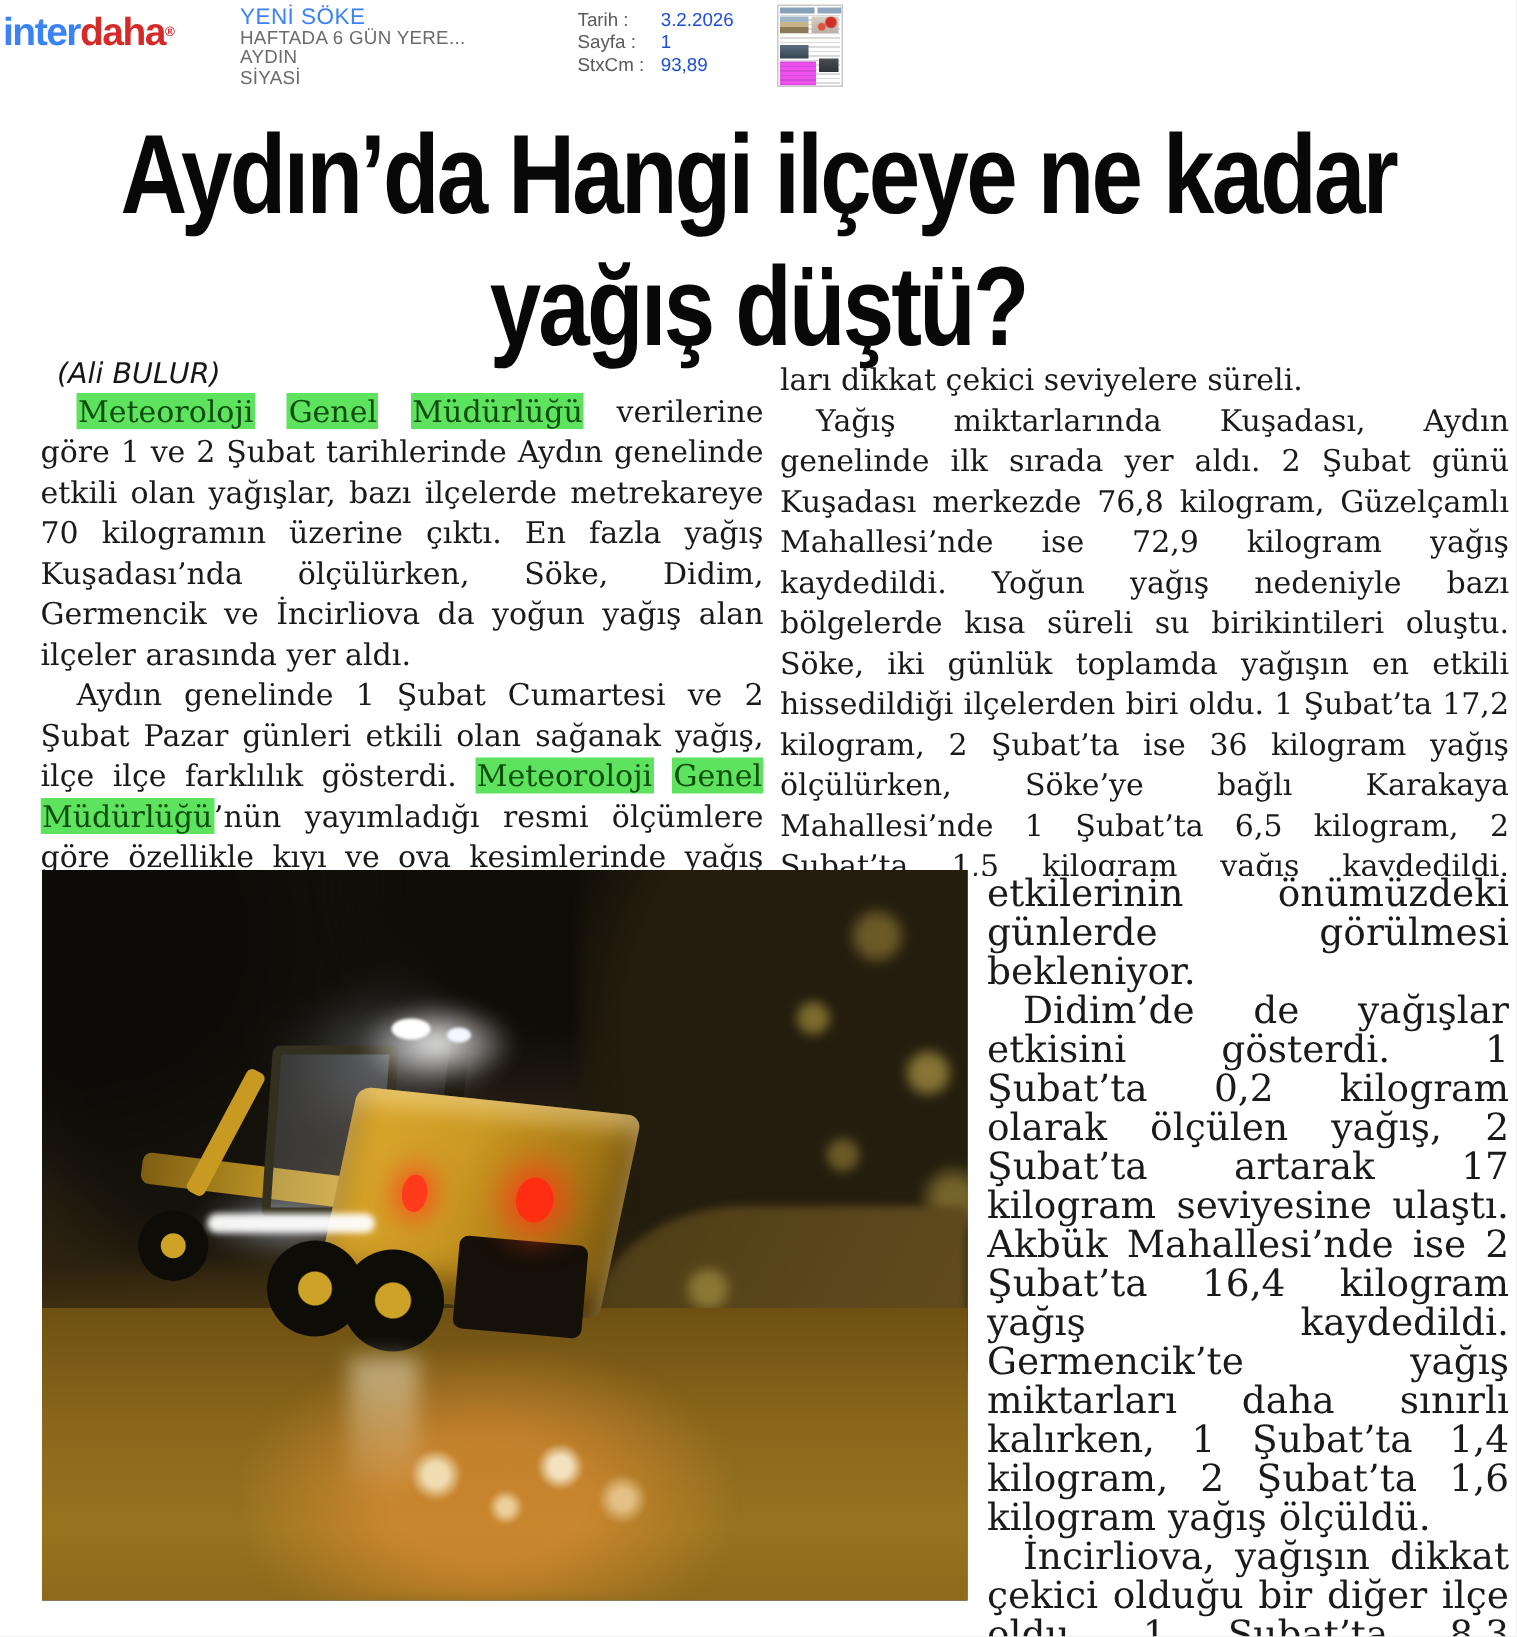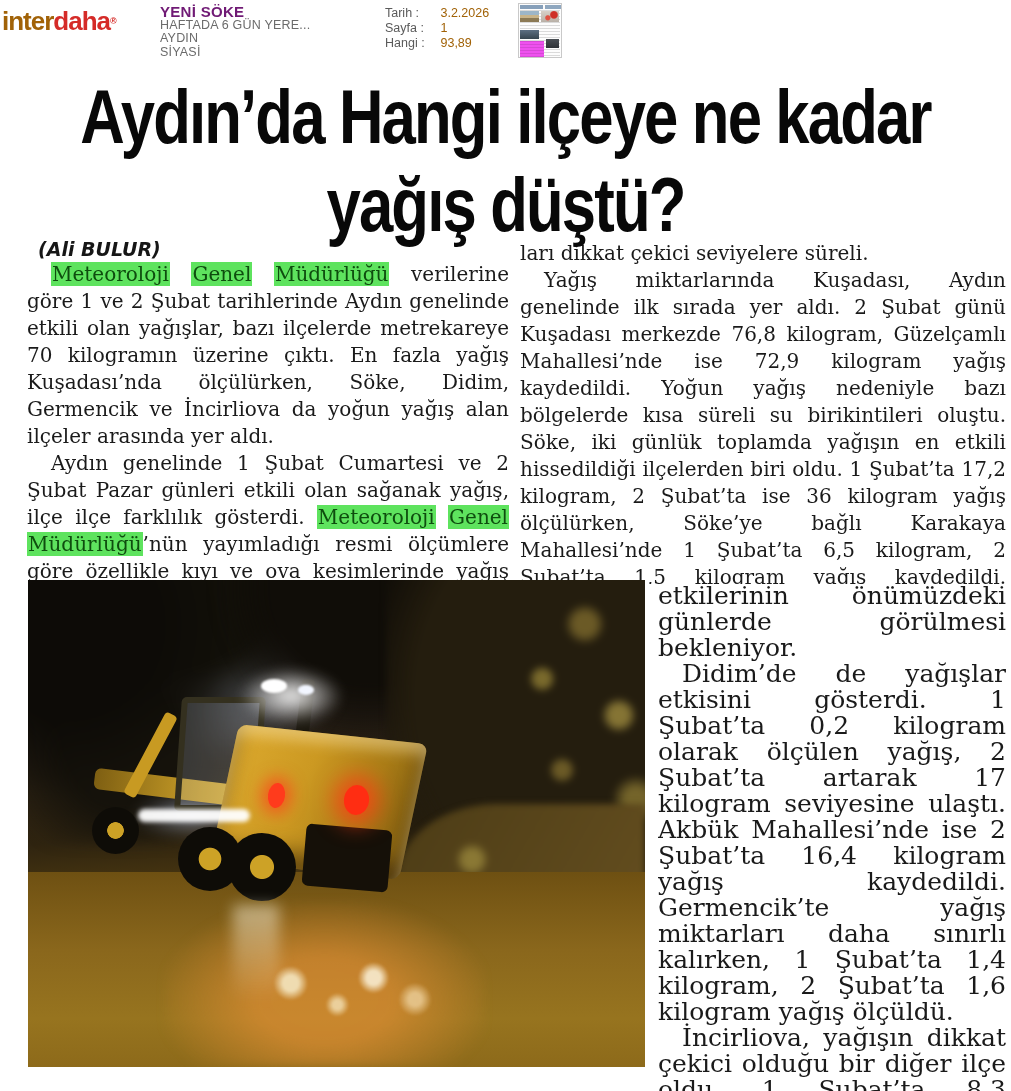--- a/index.html
+++ b/index.html
@@ -4,30 +4,30 @@
 <style>
   html,body { margin:0; padding:0; background:#e8e8e8; }
   .page {
     position:relative; width:1011px; height:1091px; margin:0 auto;
     background:#ffffff; overflow:hidden;
     font-family:"Liberation Sans", sans-serif;
   }
   
   .logo { position:absolute; left:2px; top:6px; font-size:26px; font-weight:bold;
           letter-spacing:-1px; line-height:30px; }
-  .logo .l1 { color:#a16207; }
+  .logo .l1 { color:#3b82f6; }
   .logo .l2 { color:#d52b28; }
   .logo .reg { color:#d52b28; font-size:9px; font-weight:bold; vertical-align:top; letter-spacing:0; }
   .pub { position:absolute; left:160px; top:5px; line-height:13.5px; }
-  .pub .name { font-size:15px; font-weight:bold; color:#701a75; letter-spacing:0.3px; }
+  .pub .name { font-size:15px; font-weight:normal; color:#3b82f6; letter-spacing:0.3px; }
   .pub .sub  { font-size:12.5px; color:#6b6b6b; letter-spacing:0.2px; }
   .meta { position:absolute; left:385px; top:6px; font-size:12.5px; color:#5a5a5a; }
   .meta .row { height:15px; line-height:15px; }
   .meta .lbl { display:inline-block; width:52px; }
-  .meta .val { display:inline-block; color:#a16207;text-align:center; }
+  .meta .val { display:inline-block; color:#1d4ed8;text-align:center; }
   
   .thumb { position:absolute; left:518px; top:3px; width:44px; height:55px;
            background:#fdfdfd; border:1px solid #c9c9c9; box-sizing:border-box; overflow:hidden; }
   .thumb > div { position:absolute; }
   .t-noise { left:1px; top:6px; right:1px; bottom:1px;
              background:repeating-linear-gradient(180deg,#c8c8c8 0 1px, transparent 1px 3px); opacity:.65; }
   .t-bar1 { left:1px; top:1px; width:23px; height:4px; background:#87a0ba; }
   .t-bar2 { left:26px; top:1px; width:16px; height:4px; background:#8fa7bf; }
   .t-ph-tl { left:1px; top:7px; width:19px; height:11px;
              background:linear-gradient(180deg,#9db6c8 0 35%, #c9b489 35% 65%, #8c7a55 65% 100%); }
@@ -41,21 +41,21 @@
   .t-mag { left:1px; top:37px; width:24px; height:16px;
            background:repeating-linear-gradient(180deg, rgba(0,0,0,0.10) 0 1px, transparent 1px 3px), #ee50ee; }
   .t-ph-br { left:27px; top:35px; width:13px; height:9px;
              background:linear-gradient(180deg,#4a4f55,#2e3237); }
   
   .headline { position:absolute; left:0; top:74px; width:100%; text-align:center;
               font-weight:bold; font-size:67px; line-height:78px; color:#080808;
               letter-spacing:-2px; transform:scale(0.92,1.12); transform-origin:50% 0; z-index:5; }
   
   .byline { position:absolute; left:38px; top:238px; font-family:"DejaVu Sans", sans-serif;
-            font-weight:bold; font-style:italic; font-size:19px; color:#161616; }
+            font-weight:normal; font-style:italic; font-size:19px; color:#161616; }
   .bodycol { position:absolute; text-align:justify; color:#1a1a1a;
              font-family:"DejaVu Serif", serif; }
   .col-left  { left:27px;  top:261px; width:482px; height:320px; font-size:20px; line-height:27px; overflow:hidden; }
   .col-right { left:520px; top:240px; width:486px; height:344px; font-size:20px; line-height:27px; overflow:hidden; }
   .col-side  { left:658px; top:583px; width:348px; height:522px; font-size:25px; line-height:26px; overflow:hidden; }
   .para { margin:0; }
   .para.indent { text-indent:24px; }
   .mark { background:#5ee35e; color:#0e4d0e; padding:0 1px; box-decoration-break:clone; -webkit-box-decoration-break:clone; }
   
   .photo { position:absolute; left:28px; top:580px; width:617px; height:487px;
@@ -147,21 +147,21 @@
   <div class="meta">
     <div class="row">
       <span class="lbl">Tarih :</span>
       <span class="val">3.2.2026</span>
     </div>
     <div class="row">
       <span class="lbl">Sayfa :</span>
       <span class="val">1</span>
     </div>
     <div class="row">
-      <span class="lbl">Hangi :</span>
+      <span class="lbl">StxCm :</span>
       <span class="val">93,89</span>
     </div>
   </div>
 
   <div class="thumb">
     <div class="t-noise"></div>
     <div class="t-bar1"></div>
     <div class="t-bar2"></div>
     <div class="t-ph-tl"></div>
     <div class="t-ph-tr"></div>

